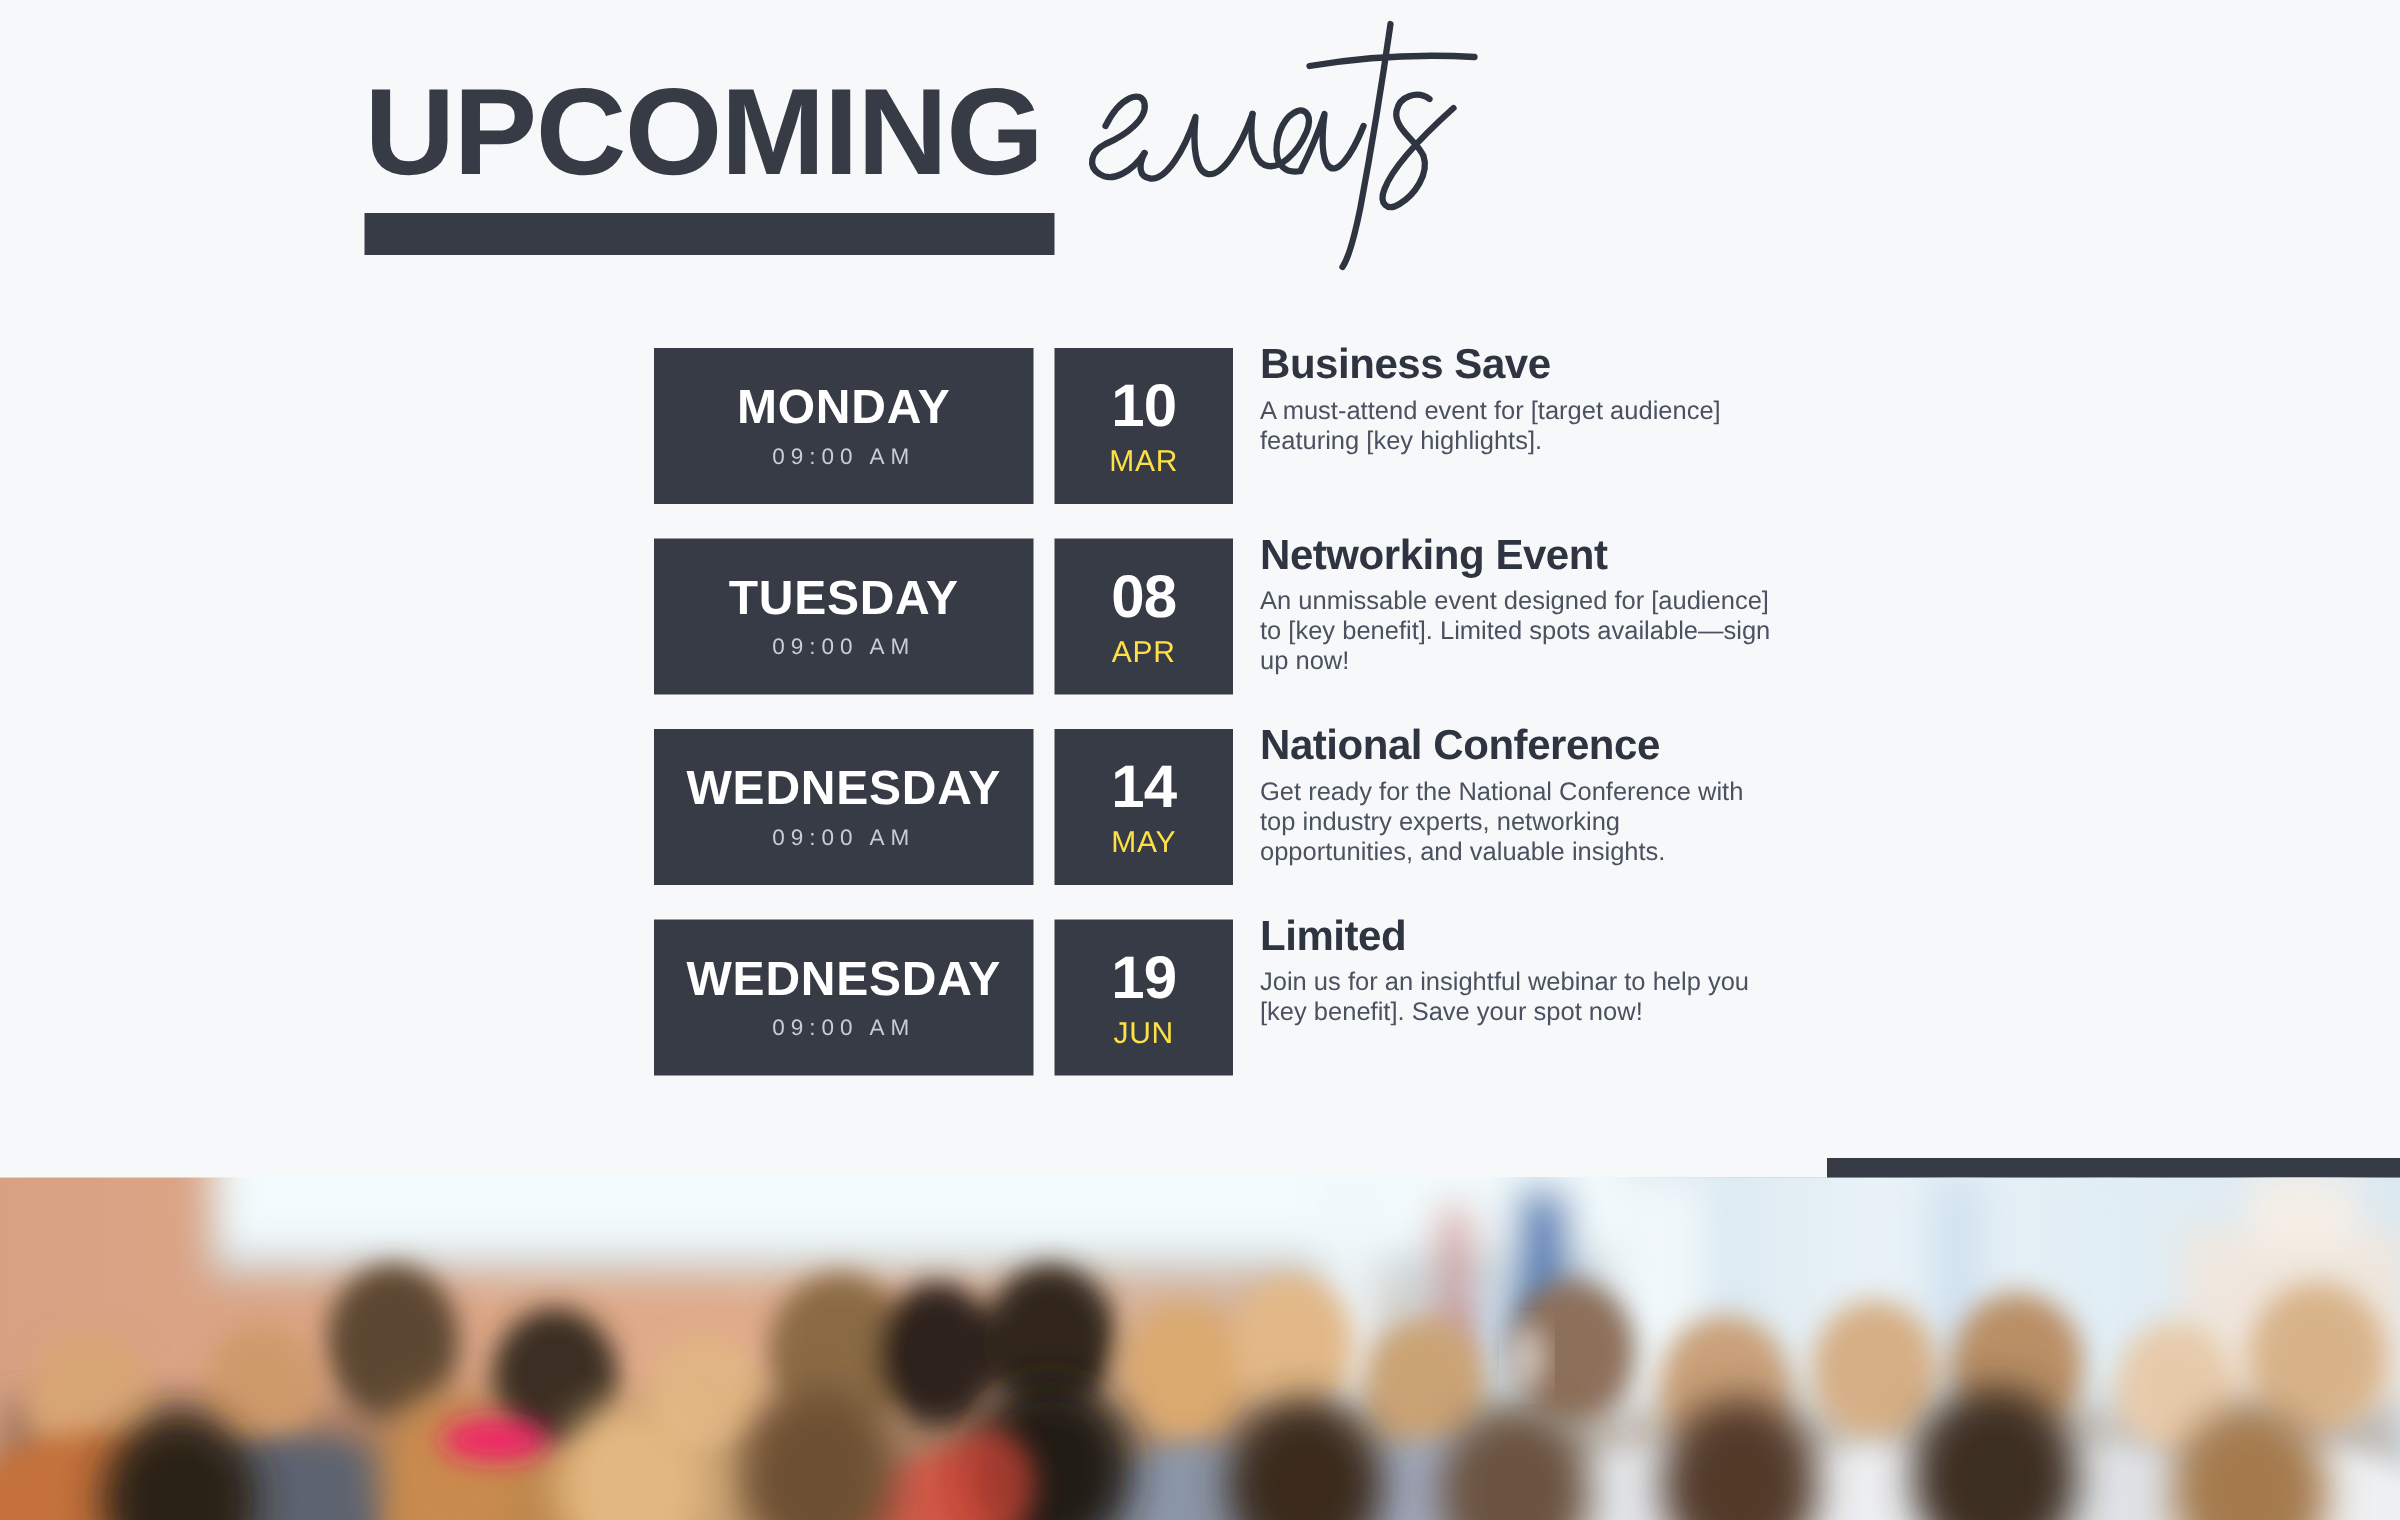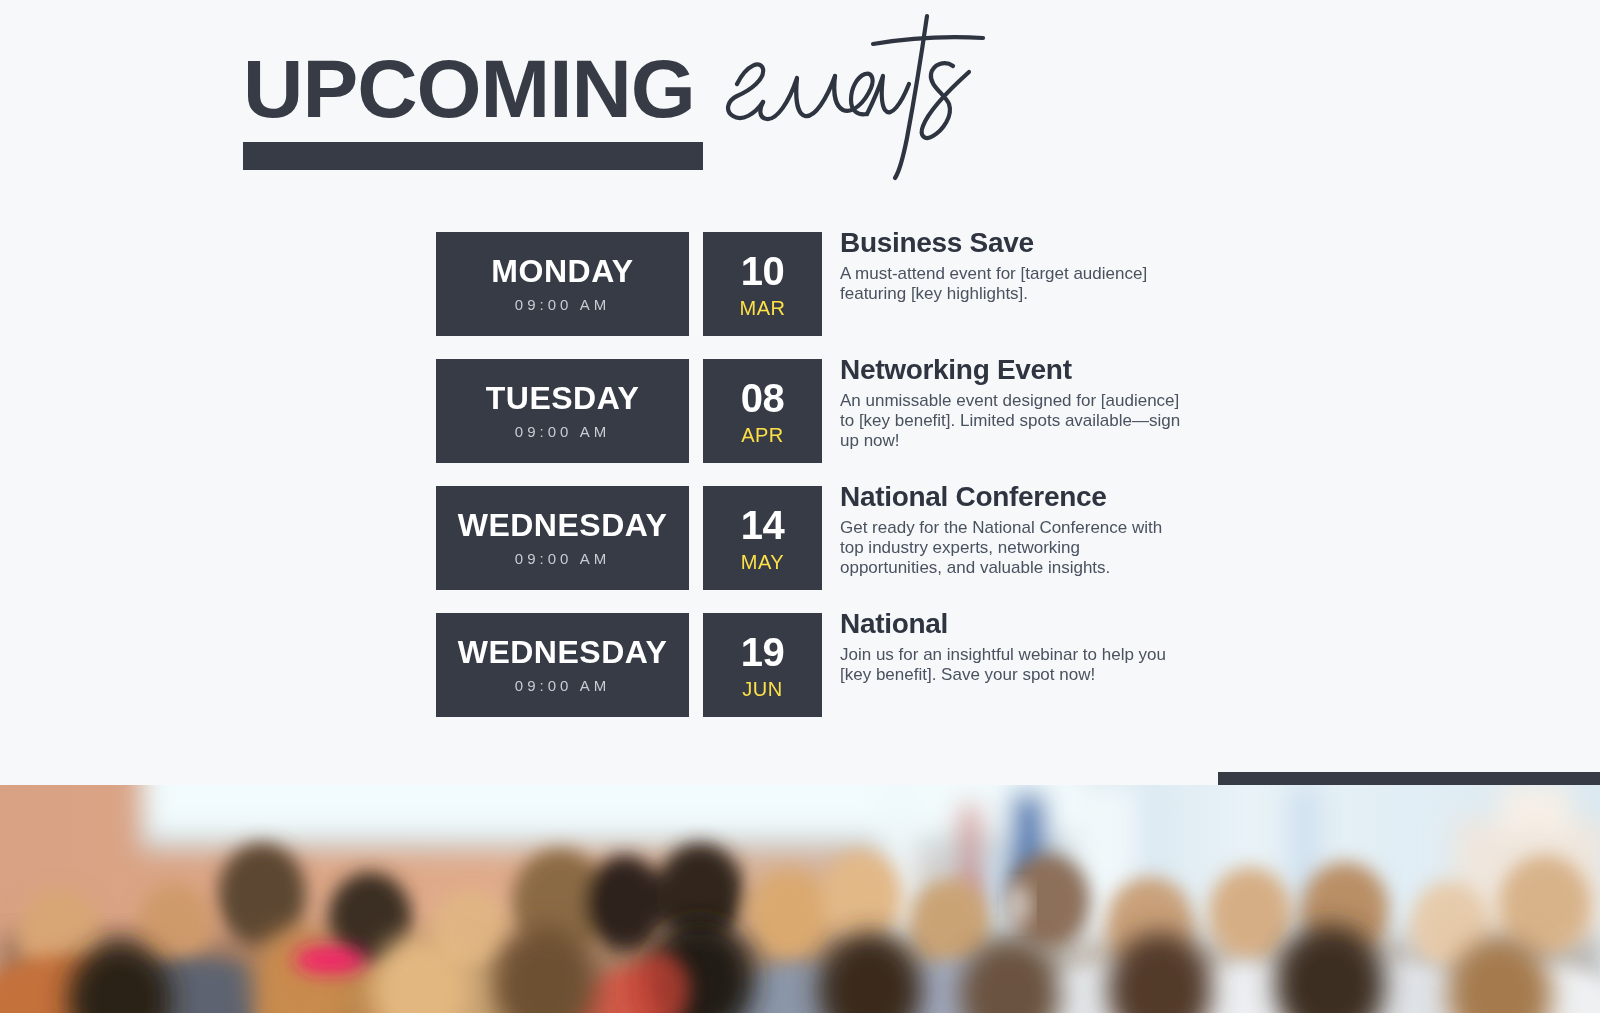--- a/index.html
+++ b/index.html
@@ -255,21 +255,21 @@
     <div class="event-row">
       <div class="day-card">
         <div class="day-name">WEDNESDAY</div>
         <div class="day-time">09:00 AM</div>
       </div>
       <div class="date-card">
         <div class="date-day">19</div>
         <div class="date-month">JUN</div>
       </div>
       <div class="event-info">
-        <div class="event-title">National</div>
+        <div class="event-title">Limited</div>
         <div class="event-desc">Join us for an insightful webinar to help you [key benefit]. Save your spot now!</div>
       </div>
     </div>
 
   </div>
 
   <div class="accent-bar"></div>
 
   <div class="photo">
     <svg width="1600" height="228" viewBox="0 0 1600 228">

